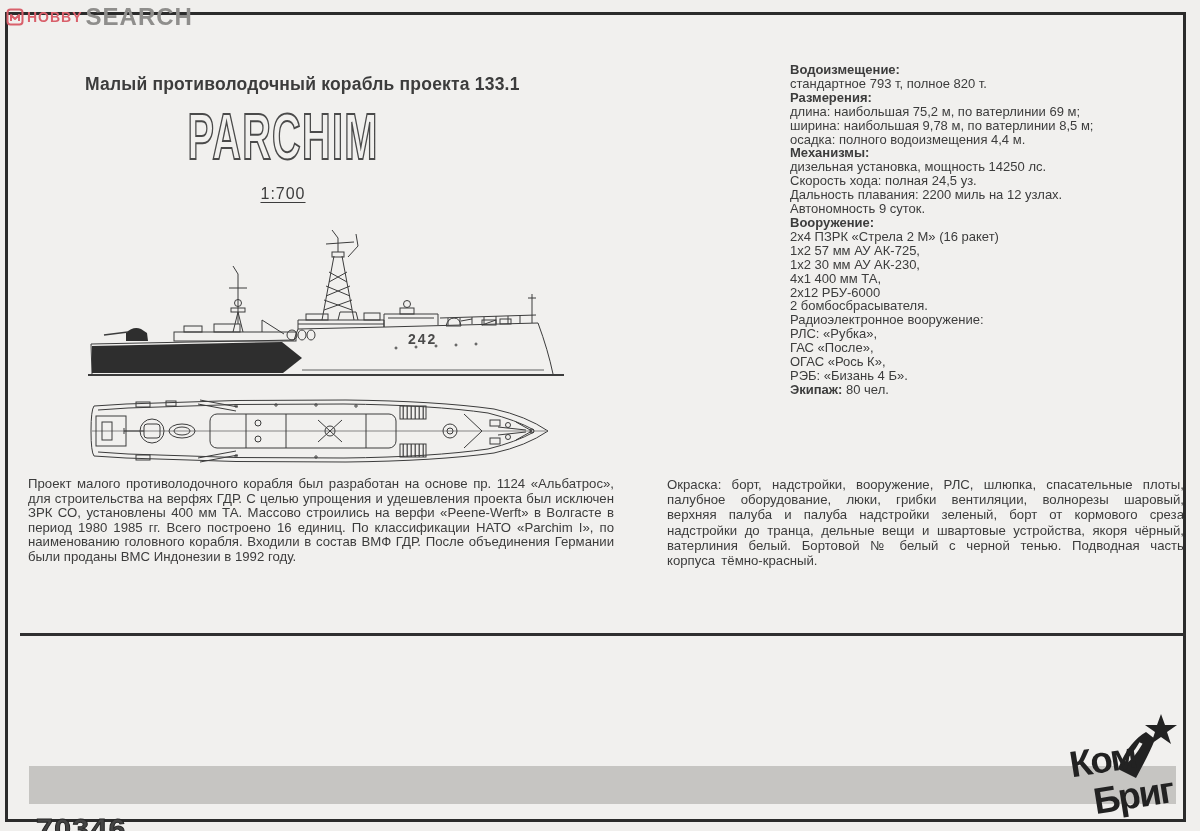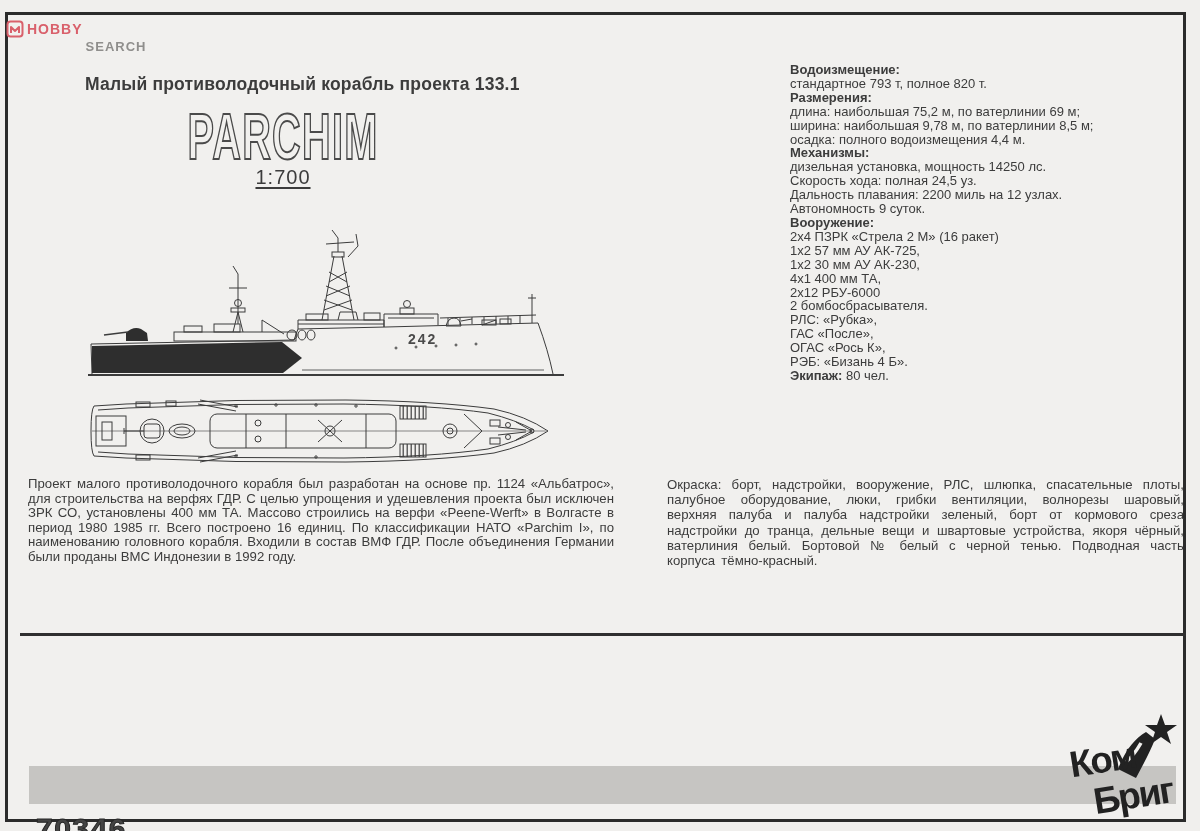--- a/index.html
+++ b/index.html
@@ -12,29 +12,29 @@
   .abs{position:absolute;}
   
   .frame{
     left:5px;top:12px;width:1181px;height:810px;
     border:3px solid #2b2b2b;box-sizing:border-box;
     background:#f1f0ee;
   }
   
   .watermark{left:6px;top:3px;display:flex;align-items:center;gap:3px;z-index:5;}
   .wm-red{font-size:14px;font-weight:bold;letter-spacing:1px;color:#d9606b;}
-  .wm-gray{font-size:13px;font-weight:bold;letter-spacing:1px;color:#8f8e8c;margin-top:36px;}
+  .wm-gray{font-size:24px;font-weight:bold;letter-spacing:1px;color:#8f8e8c;}
   
   .title{left:85px;top:74px;font-size:17.5px;font-weight:bold;letter-spacing:.2px;white-space:nowrap;}
   .parchim{
     left:283px;top:100px;transform:translateX(-50%) scaleX(.62);transform-origin:center top;
     font-size:64px;font-weight:bold;letter-spacing:2px;white-space:nowrap;
     color:transparent;-webkit-text-stroke:2px #4a4a4a;
   }
-  .scale{left:283px;top:166px;transform:translateX(-50%);font-size:20px;letter-spacing:1px;
+  .scale{left:283px;top:185px;transform:translateX(-50%);font-size:16px;letter-spacing:1px;
     text-decoration:underline;text-underline-offset:3px;}
   
   .specs{left:790px;top:63px;width:395px;font-size:13px;line-height:13.9px;}
   .sl{white-space:nowrap;}
   .b{font-weight:bold;}
   
   .history{left:28px;top:477px;width:586px;font-size:13.2px;line-height:14.6px;text-align:justify;}
   .painting{left:667px;top:477px;width:517px;font-size:13.2px;line-height:15.2px;text-align:justify;word-spacing:2.5px;}
   
   .divider{left:20px;top:633px;width:1166px;height:3px;background:#2f2f2f;}
@@ -221,20 +221,21 @@
   <div class="sl">Скорость хода: полная 24,5 уз.</div>
   <div class="sl">Дальность плавания: 2200 миль на 12 узлах.</div>
   <div class="sl">Автономность 9 суток.</div>
   <div class="sl b">Вооружение:</div>
   <div class="sl">2х4 ПЗРК «Стрела 2 М» (16 ракет)</div>
   <div class="sl">1х2 57 мм АУ АК-725,</div>
   <div class="sl">1х2 30 мм АУ АК-230,</div>
   <div class="sl">4х1 400 мм ТА,</div>
   <div class="sl">2х12 РБУ-6000</div>
   <div class="sl">2 бомбосбрасывателя.</div>
+  <div class="sl">Радиоэлектронное вооружение:</div>
   <div class="sl">РЛС: «Рубка»,</div>
   <div class="sl">ГАС «После»,</div>
   <div class="sl">ОГАС «Рось К»,</div>
   <div class="sl">РЭБ: «Бизань 4 Б».</div>
   <div class="sl">
     <span class="b">Экипаж:</span>
     <span>80 чел.</span>
   </div>
 </div>
 

